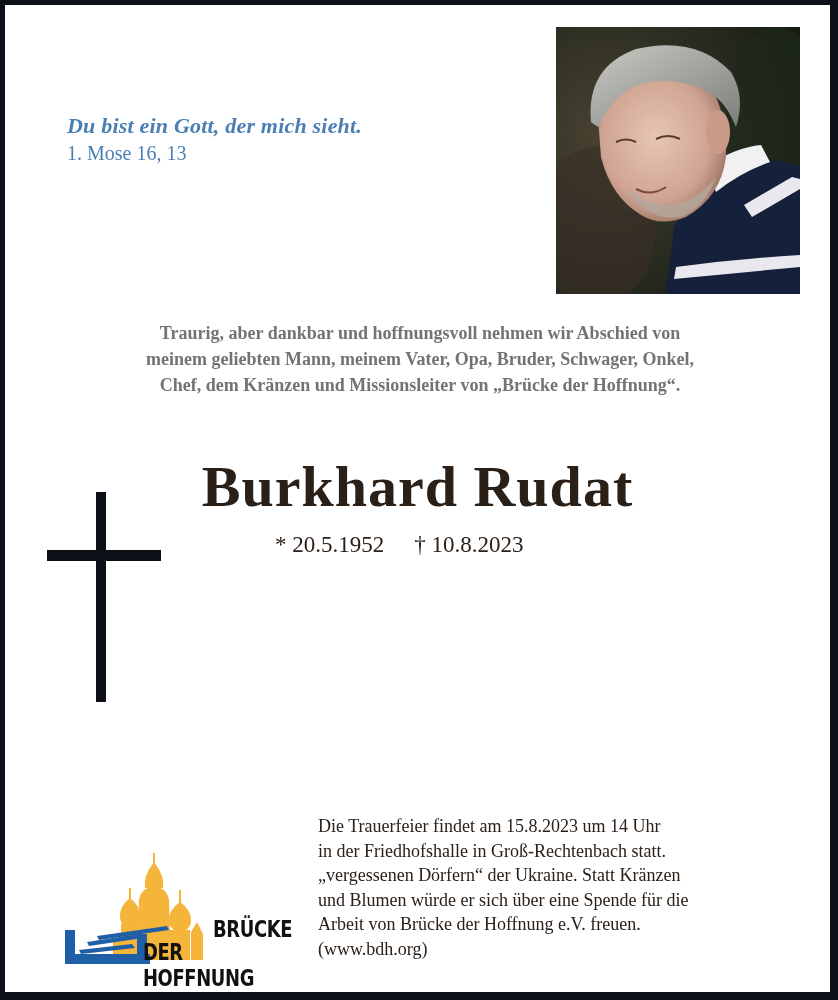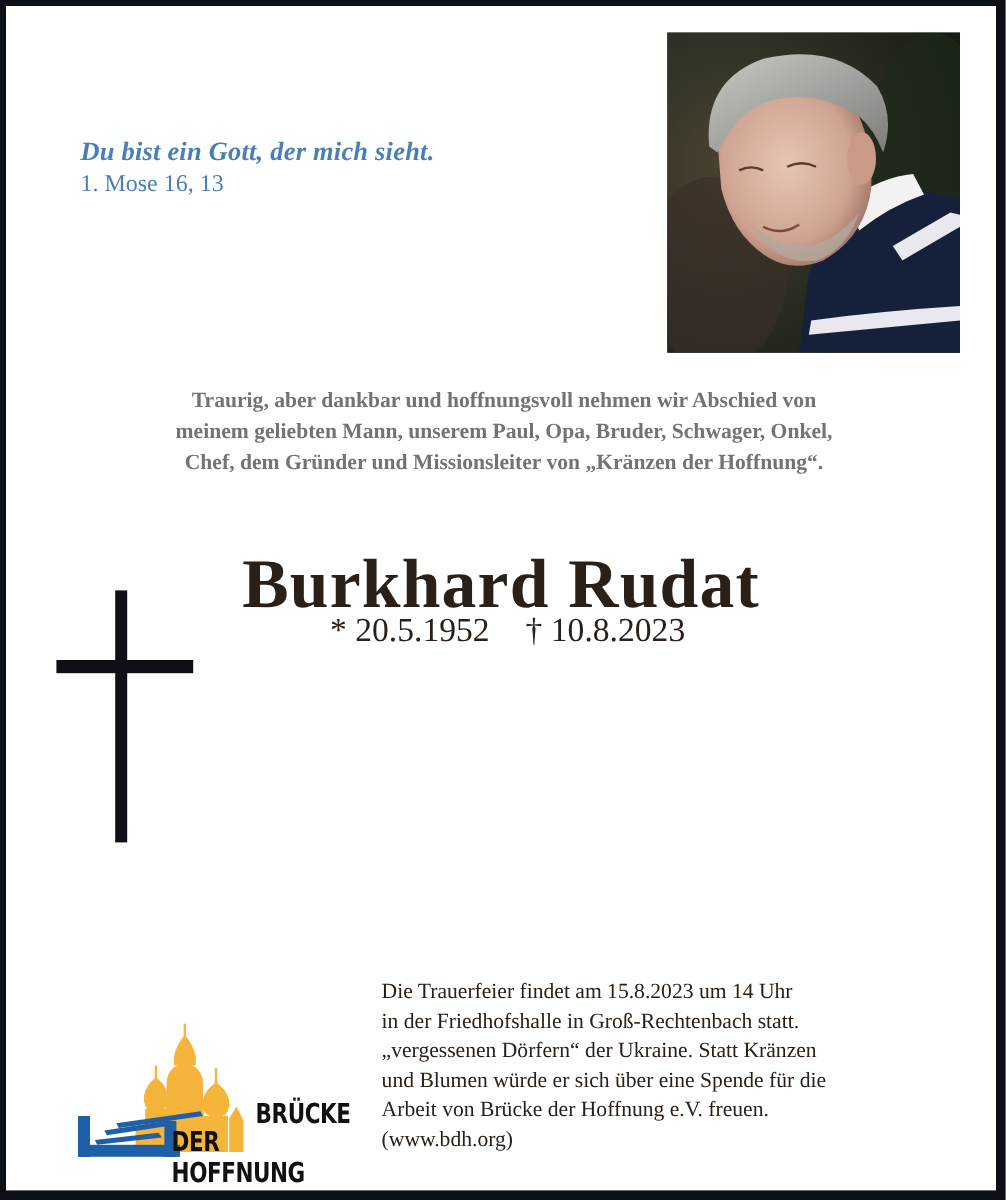--- a/index.html
+++ b/index.html
@@ -30,21 +30,21 @@
       font-size: 18px; font-weight: bold; line-height: 26px; color: #737373;
     }
 
     .name {
       position: absolute; left: 0; top: 448px; width: 825px; text-align: center;
       font-size: 58px; font-weight: bold; color: #2b2018; letter-spacing: 1px;
       padding-left: 0;
       font-family: Liberation Serif, serif;
     }
     .dates {
-      position: absolute; left: 270px; top: 505px; font-size: 28px; color: #2b2018;
+      position: absolute; left: 270px; top: 527px; font-size: 23px; color: #2b2018;
       white-space: pre;
     }
     .dates span + span { margin-left: 30px; }
 
     .cross-v { position: absolute; left: 91px; top: 487px; width: 10px; height: 210px; background: #0e1018; }
     .cross-h { position: absolute; left: 42px; top: 545px; width: 114px; height: 11px; background: #0e1018; }
 
     .family {
       position: absolute; left: 195px; top: 591px; color: #2b2018;
       font-size: 22px; line-height: 31px; font-weight: bold;
@@ -114,22 +114,22 @@
       <path d="M35 95 Q30 40 80 22 Q140 8 175 45 Q190 70 180 100 Q172 80 160 70 Q130 50 95 55 Q60 60 42 100 Z" fill="url(#hair)"></path>
 
       <path d="M60 115 Q70 110 80 115" stroke="#5a3a30" stroke-width="2" fill="none"></path>
       <path d="M100 112 Q112 106 124 112" stroke="#5a3a30" stroke-width="2" fill="none"></path>
       <path d="M80 162 Q95 170 110 160" stroke="#7a4a40" stroke-width="2" fill="none"></path>
     </svg>
   </div>
 
   <div class="intro">
     <div>Traurig, aber dankbar und hoffnungsvoll nehmen wir Abschied von</div>
-    <div>meinem geliebten Mann, unserem Paul, Opa, Bruder, Schwager, Onkel,</div>
-    <div>Chef, dem Gründer und Missionsleiter von „Kränzen der Hoffnung“.</div>
+    <div>meinem geliebten Mann, meinem Vater, Opa, Bruder, Schwager, Onkel,</div>
+    <div>Chef, dem Kränzen und Missionsleiter von „Brücke der Hoffnung“.</div>
   </div>
 
   <div class="name">Burkhard Rudat</div>
   <div class="dates"><span>* 20.5.1952</span><span>† 10.8.2023</span></div>
 
   <div class="cross-v"></div>
   <div class="cross-h"></div>
 
 
   <div class="service">

